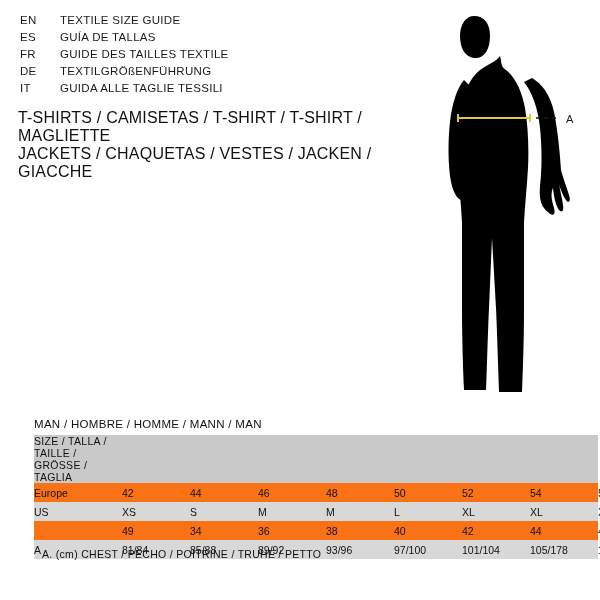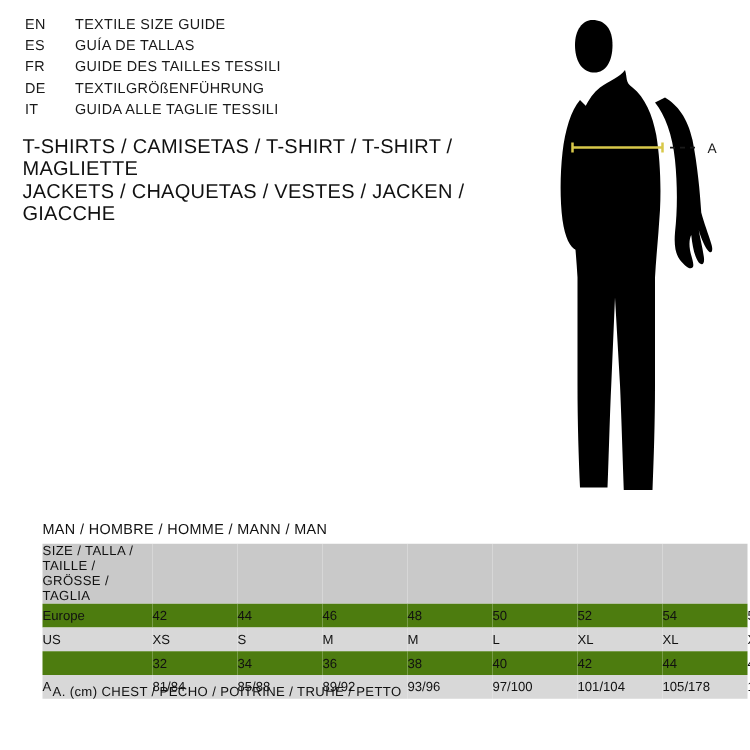--- a/index.html
+++ b/index.html
@@ -103,21 +103,21 @@
     font-weight: normal;
     text-align: left;
   }
   .row-head td {
     background: #c9c9c9;
     color: #111;
     letter-spacing: 0.3px;
     padding-left: 4px;
   }
   .row-light td {
-    background: #4d7c0f;
+    background: #f97316;
     color: #111;
     padding-left: 4px;
     margin-top: 28px;
   }
   .row-dark td {
     background: #d8d8d8;
     color: #111;
     padding-left: 4px;
   }
   .col-label { width: 88px; }
@@ -142,21 +142,21 @@
     <div class="lang-row">
       <span class="lang-code">EN</span>
       <span class="lang-text">TEXTILE SIZE GUIDE</span>
     </div>
     <div class="lang-row">
       <span class="lang-code">ES</span>
       <span class="lang-text">GUÍA DE TALLAS</span>
     </div>
     <div class="lang-row">
       <span class="lang-code">FR</span>
-      <span class="lang-text">GUIDE DES TAILLES TESSILI</span>
+      <span class="lang-text">GUIDE DES TAILLES TEXTILE</span>
     </div>
     <div class="lang-row">
       <span class="lang-code">DE</span>
       <span class="lang-text">TEXTILGRÖßENFÜHRUNG</span>
     </div>
     <div class="lang-row">
       <span class="lang-code">IT</span>
       <span class="lang-text">GUIDA ALLE TAGLIE TESSILI</span>
     </div>
   </div>
@@ -236,21 +236,21 @@
         <td class="col-v">S</td>
         <td class="col-v">M</td>
         <td class="col-v">M</td>
         <td class="col-v">L</td>
         <td class="col-v">XL</td>
         <td class="col-v">XL</td>
         <td class="col-v">XXL</td>
       </tr>
       <tr class="row-light">
         <td class="col-label"></td>
-        <td class="col-v">32</td>
+        <td class="col-v">49</td>
         <td class="col-v">34</td>
         <td class="col-v">36</td>
         <td class="col-v">38</td>
         <td class="col-v">40</td>
         <td class="col-v">42</td>
         <td class="col-v">44</td>
         <td class="col-v">46</td>
       </tr>
       <tr class="row-dark">
         <td class="col-label">A</td>

